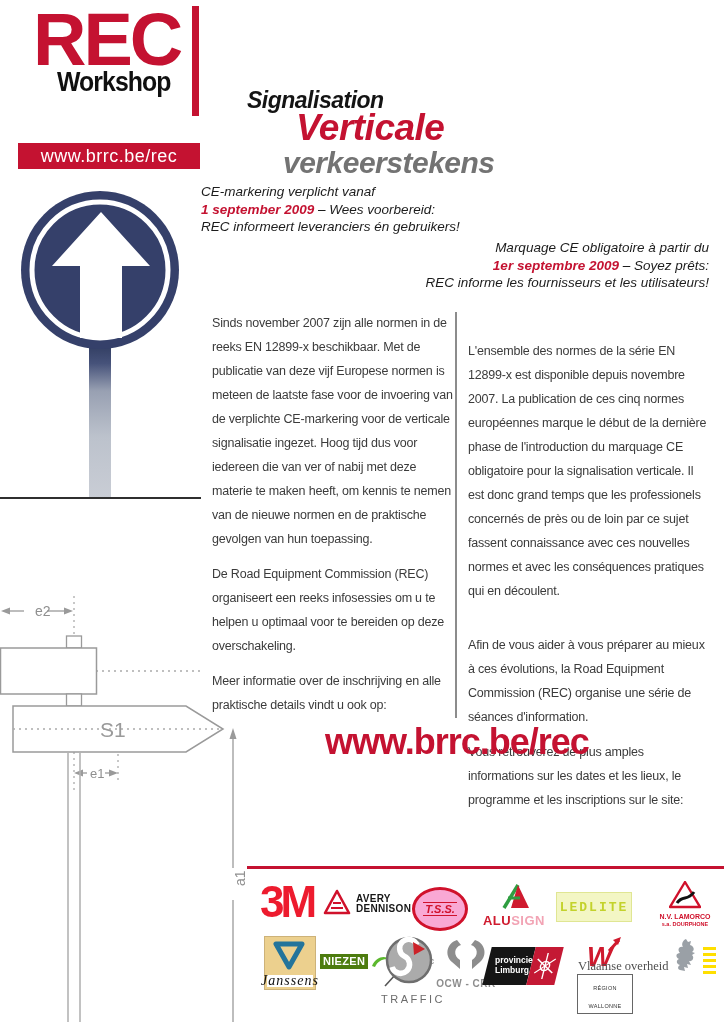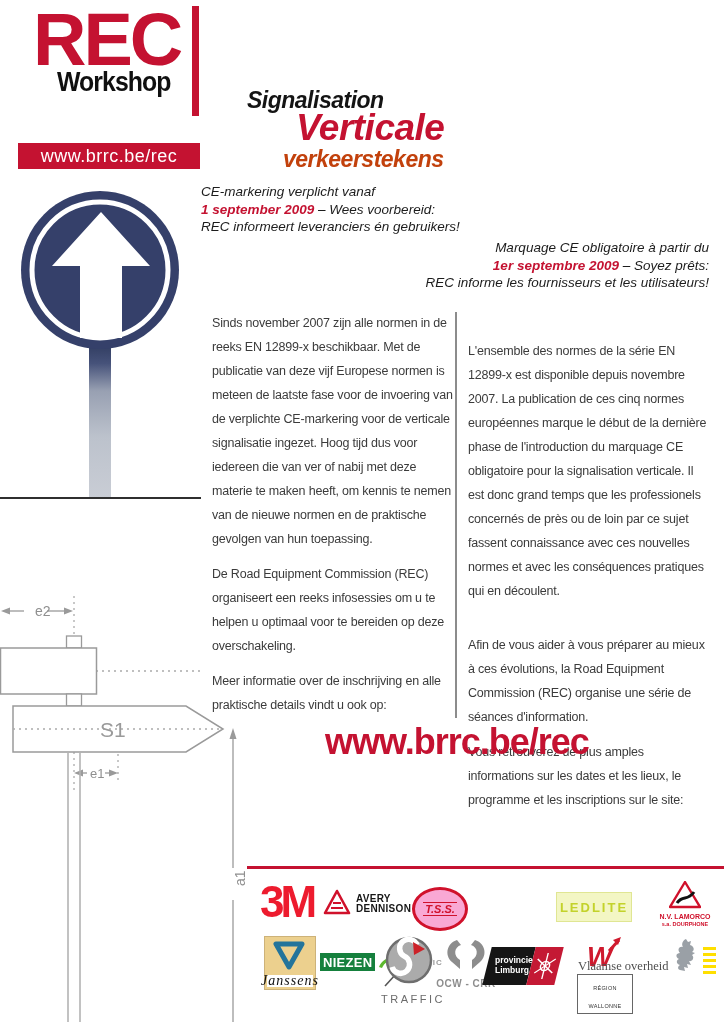--- a/index.html
+++ b/index.html
@@ -18,22 +18,22 @@
            letter-spacing:-1px;transform:scaleX(.92);transform-origin:left top;}
   .red-vline{position:absolute;left:192px;top:6px;width:7px;height:110px;background:var(--red);}
   .url-bar{position:absolute;left:18px;top:143px;width:182px;height:26px;background:var(--red);
            color:#fff;font-size:18px;display:flex;align-items:center;justify-content:center;
            letter-spacing:.5px;cursor:pointer;}
 
   .title-1{position:absolute;left:247px;top:87px;font-size:23px;font-weight:bold;font-style:italic;
            color:#141414;letter-spacing:-.5px;}
   .title-2{position:absolute;left:296px;top:107px;font-size:37px;font-weight:bold;font-style:italic;
            color:var(--red);letter-spacing:-.5px;}
-  .title-3{position:absolute;left:283px;top:146px;font-size:23px;font-weight:bold;font-style:italic;
-           color:#c2410c;letter-spacing:-.5px;}
+  .title-3{position:absolute;left:283px;top:146px;font-size:30px;font-weight:bold;font-style:italic;
+           color:#737373;letter-spacing:-.5px;}
 
   .intro{font-style:italic;font-size:13.5px;line-height:17.5px;color:#1c1c1c;white-space:nowrap;}
   .intro-nl{position:absolute;left:201px;top:183px;}
   .intro-fr{position:absolute;right:15px;top:239px;text-align:right;}
   .intro .date{color:var(--red);font-weight:bold;}
 
   
   .sign-photo{position:absolute;left:0;top:180px;}
   .ground-line{position:absolute;left:0;top:497px;width:201px;height:2px;background:#2f2f2f;}
 
@@ -61,33 +61,33 @@
   .tss{left:412px;top:887px;width:50px;height:38px;background:#f9a8d4;border:3px solid #d0112b;
        border-radius:50%;display:flex;align-items:center;justify-content:center;}
   .tss span{font-size:11px;font-weight:bold;font-style:italic;color:#d0112b;
             border-top:1px solid #d0112b;border-bottom:1px solid #d0112b;padding:0 2px;}
   .alusign{left:479px;top:883px;width:70px;text-align:center;}
   .alusign .txt{font-size:13px;font-weight:bold;line-height:13px;margin-top:1px;letter-spacing:.5px;}
   .alusign .a1c{color:#cf1a2e;}
   .alusign .a2c{color:#f2a3b4;}
   .ledlite{left:556px;top:892px;width:74px;height:28px;background:#f3f6c4;border:1px solid #e0e693;
            display:flex;align-items:center;justify-content:center;}
-  .ledlite span{font-family:Liberation Sans, sans-serif;font-size:13px;font-weight:bold;
+  .ledlite span{font-family:Liberation Mono, monospace;font-size:13px;font-weight:bold;
                 color:#c3d22b;letter-spacing:2px;}
   .lamorco{left:655px;top:881px;width:60px;text-align:center;}
   .lamorco .l1{font-size:7px;font-weight:bold;color:#d0112b;line-height:8px;}
   .lamorco .l2{font-size:5.5px;font-weight:bold;color:#d0112b;line-height:7px;}
 
   .janssens{left:264px;top:936px;width:50px;height:52px;background:#ecd08e;border:1px solid #cdb279;}
   .janssens .strip{position:absolute;left:2px;right:2px;bottom:2px;height:12px;background:#fff;
                    display:flex;align-items:center;justify-content:center;}
   .janssens .strip span{font-family:"Liberation Serif",serif;font-style:italic;font-size:14px;
                         color:#111;letter-spacing:1px;}
   .niezen{left:320px;top:953px;display:flex;align-items:center;gap:2px;}
-  .niezen .nz{background:#15803d;color:#fff;font-size:13px;font-weight:bold;padding:1.5px 3px;letter-spacing:.3px;}
+  .niezen .nz{background:#4d7c0f;color:#fff;font-size:11px;font-weight:bold;padding:1.5px 3px;letter-spacing:.3px;}
   .niezen .tr{color:#9b9b9b;font-size:8px;font-weight:bold;letter-spacing:1px;}
   .sirien{left:381px;top:934px;width:56px;text-align:center;}
   .sirien .cap{font-size:11px;color:#6b6b6b;letter-spacing:2.5px;margin-top:1px;}
   .ocw{left:433px;top:936px;width:66px;text-align:center;}
   .ocw .cap{font-size:10px;font-weight:bold;color:#8d8d8d;letter-spacing:.5px;margin-top:2px;}
   .limburg{left:487px;top:947px;width:70px;height:38px;}
   .limburg .blk{position:absolute;left:0;top:0;width:44px;height:38px;background:#151515;transform:skewX(-14deg);}
   .limburg .rd{position:absolute;left:44px;top:0;width:28px;height:38px;background:#c41934;transform:skewX(-14deg);}
   .limburg .txt{position:absolute;left:8px;top:8px;color:#fff;font-size:8.5px;font-weight:bold;line-height:10px;}
   .wallonne{left:577px;top:937px;width:56px;text-align:center;}
@@ -202,20 +202,28 @@
     <div class="txt">
       <div>AVERY</div>
       <div>DENNISON</div>
     </div>
   </div>
 
   <div class="logo tss">
     <span>T.S.S.</span>
   </div>
 
+  <div class="logo alusign">
+    <svg width="36" height="26" viewBox="0 0 36 26">
+      <line x1="8" y1="25" x2="22" y2="2" stroke="#2f9e41" stroke-width="3.5"></line>
+      <polygon points="22,2 33,25 15,25" fill="#cf1a2e"></polygon>
+      <line x1="12" y1="15" x2="24" y2="15" stroke="#2f9e41" stroke-width="3"></line>
+    </svg>
+    <div class="txt"><span class="a1c">ALU</span><span class="a2c">SIGN</span></div>
+  </div>
 
   <div class="logo ledlite">
     <span>LEDLITE</span>
   </div>
 
   <div class="logo lamorco">
     <svg width="32" height="28" viewBox="0 0 32 28">
       <polygon points="16,1 31,26 1,26" fill="#fff" stroke="#d0112b" stroke-width="2.4" stroke-linejoin="round"></polygon>
       <path d="M8,22 C14,13 18,21 25,11" stroke="#111" stroke-width="3" fill="none"></path>
     </svg>

